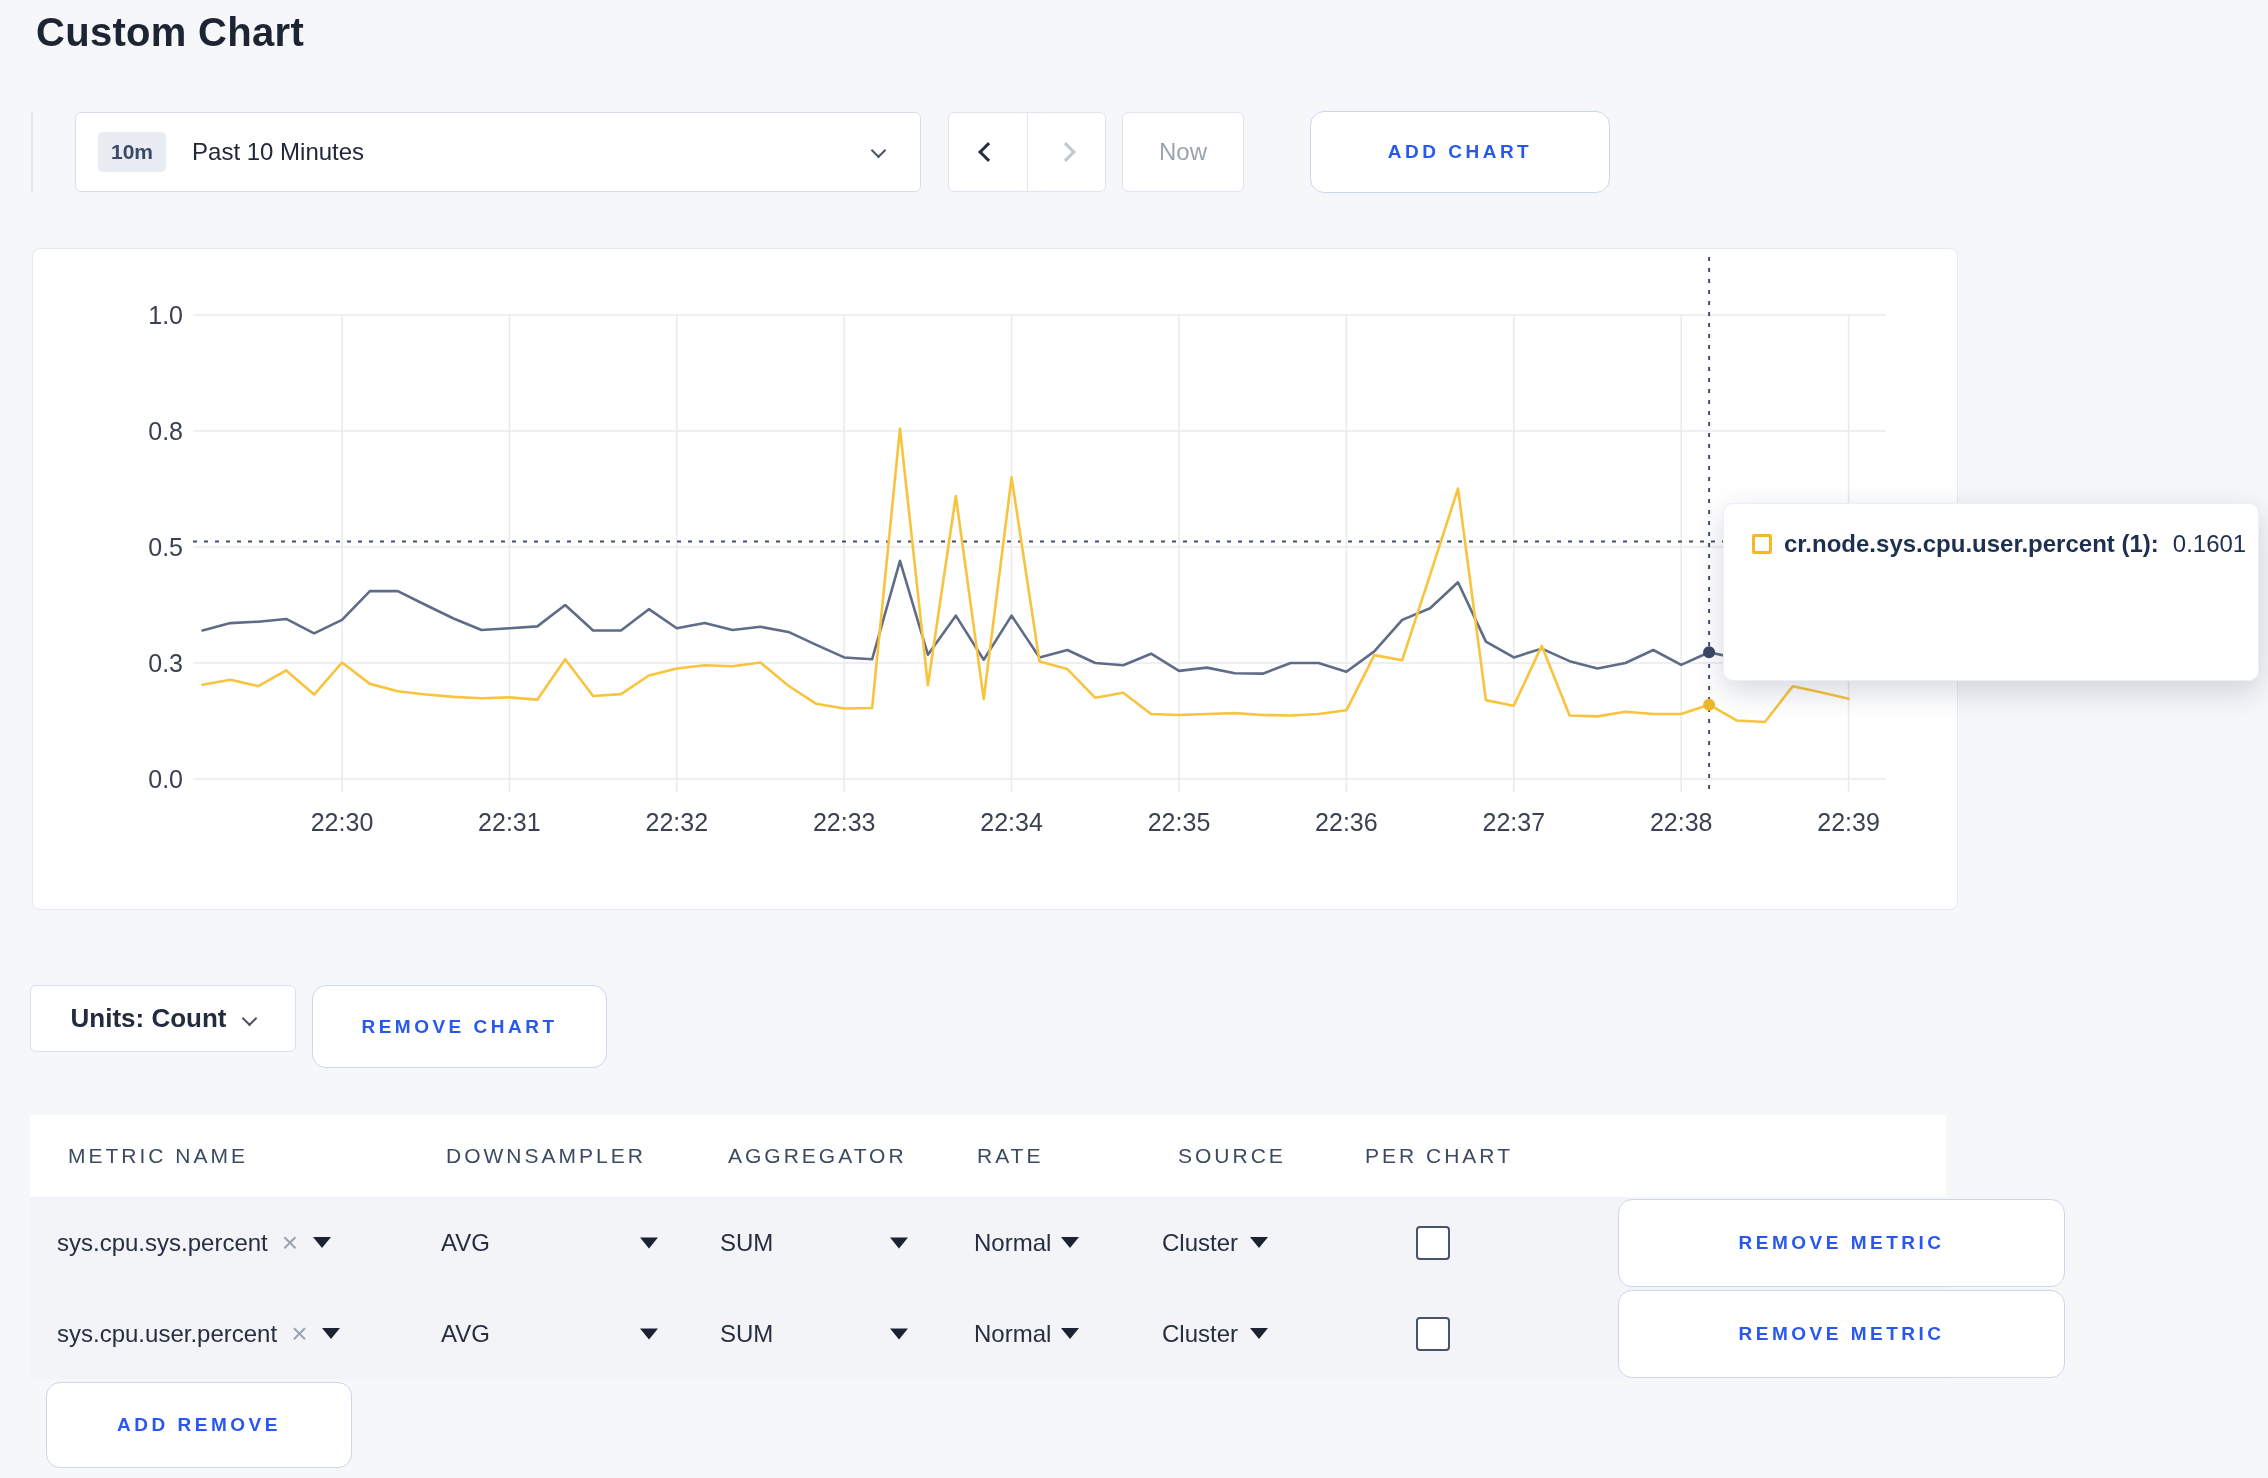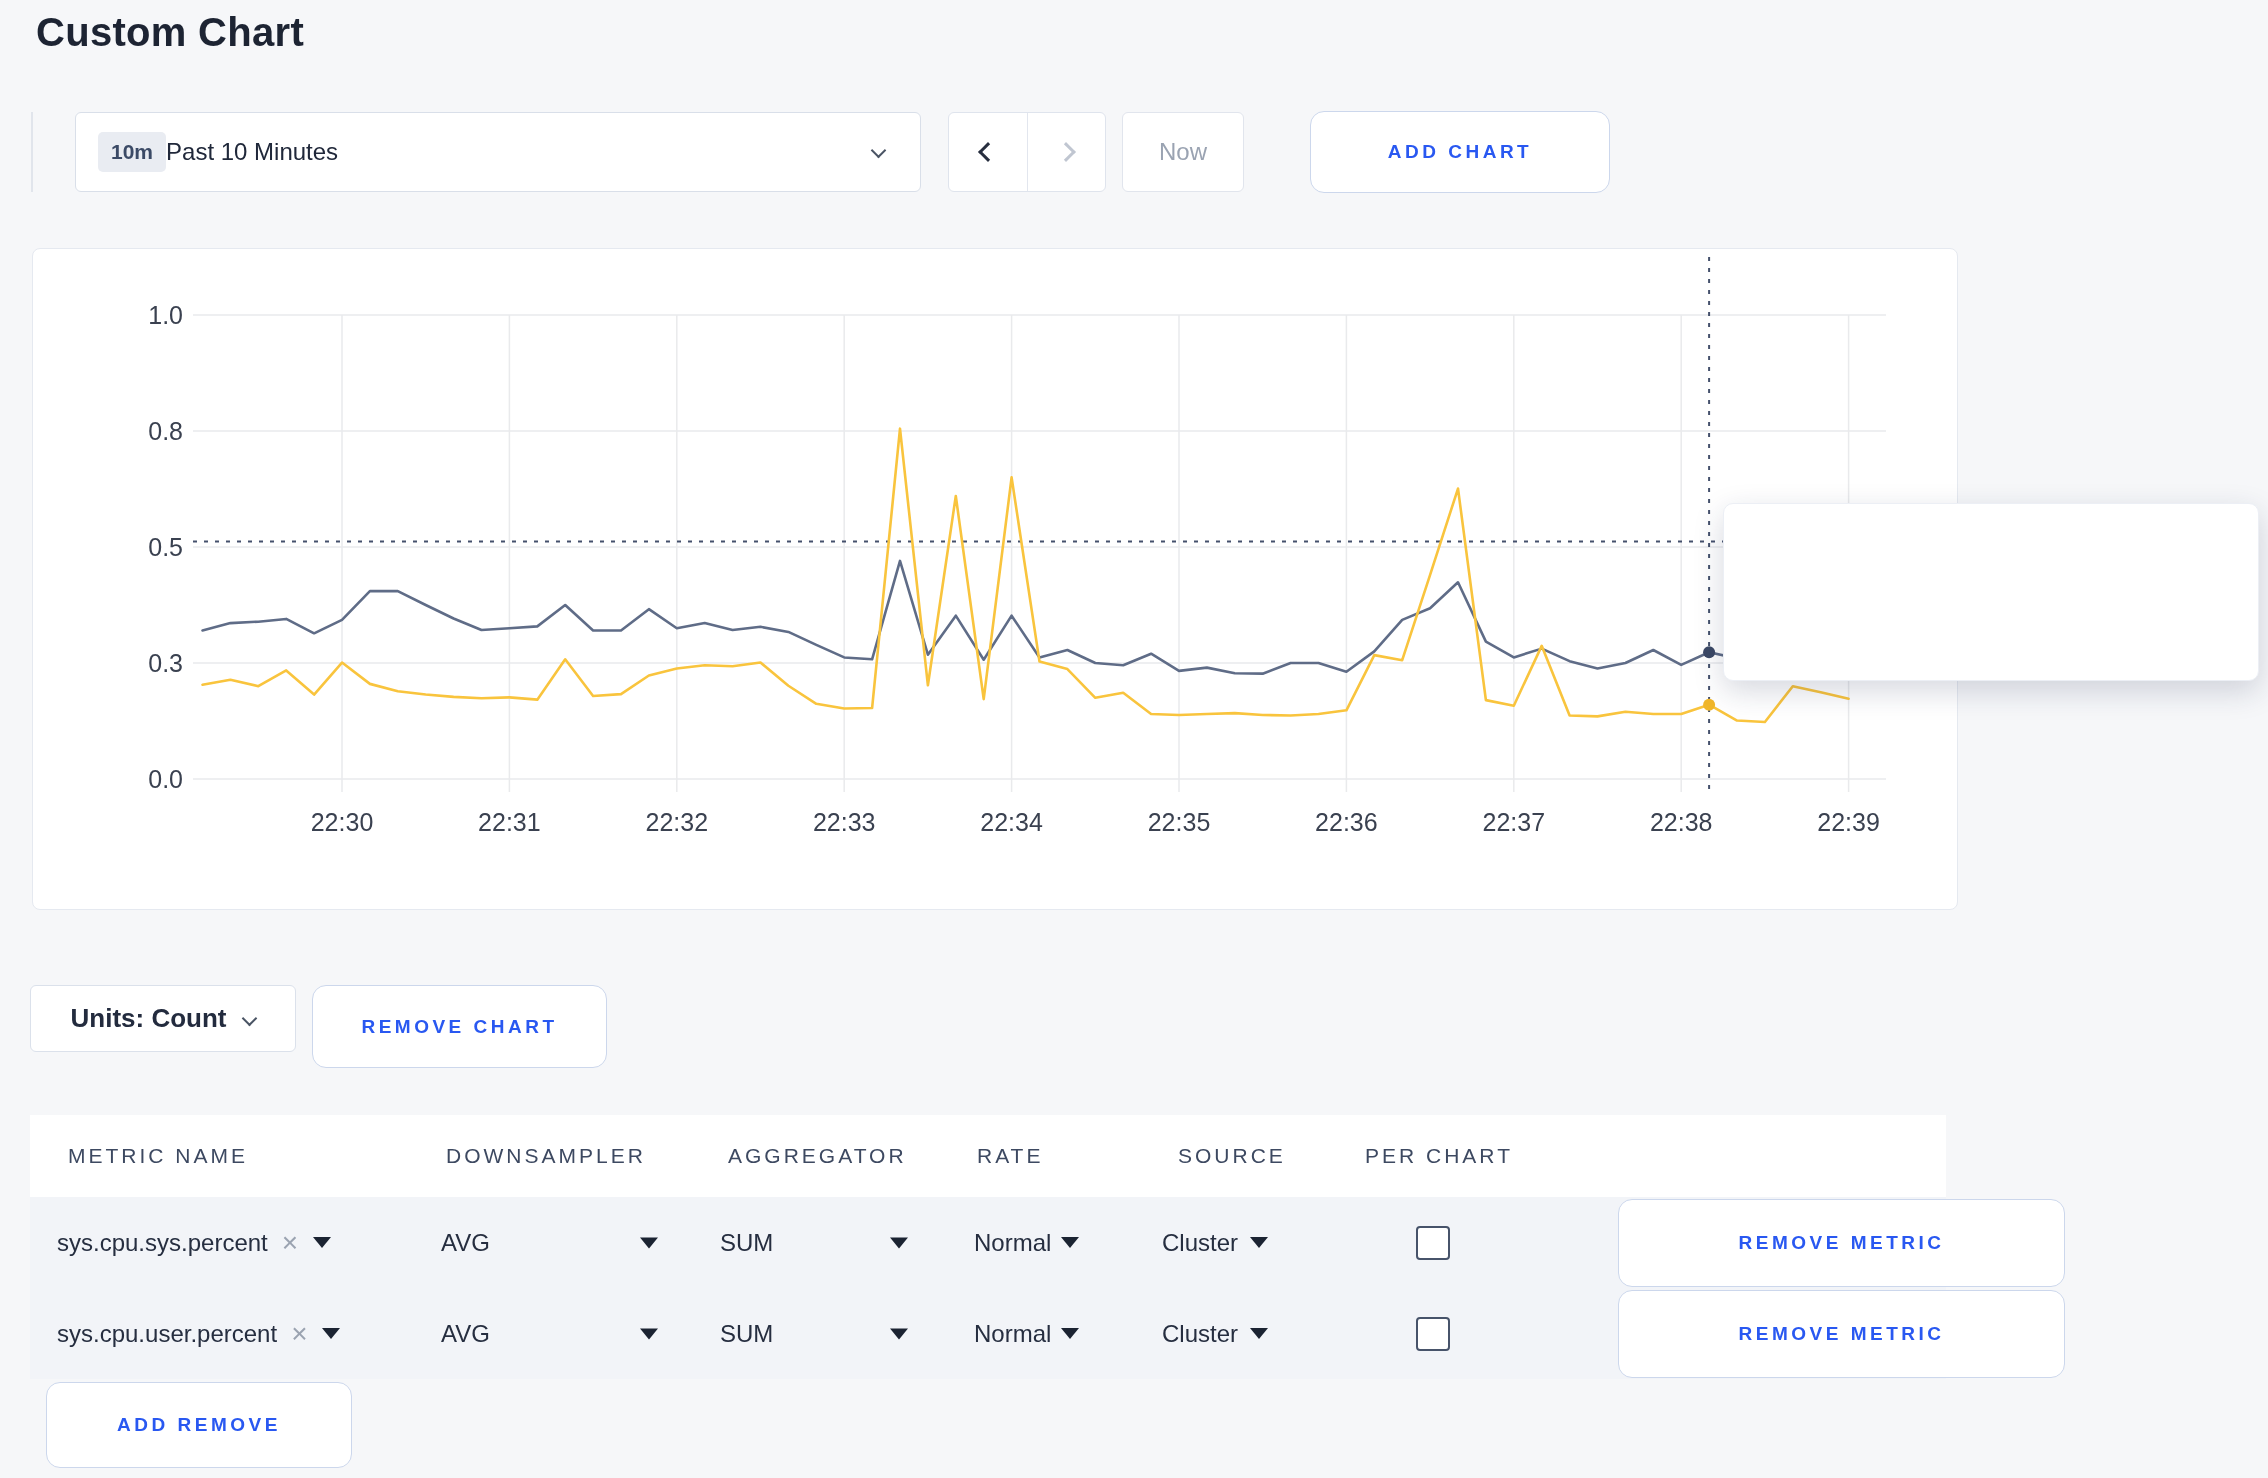--- a/index.html
+++ b/index.html
@@ -7,21 +7,21 @@
               background:#f6f7f9; font-family:"Liberation Sans",sans-serif; color:#242b3d; }
   .abs { position:absolute; }
 
   #page-title { left:36px; top:10px; font-size:40px; font-weight:700; color:#1d2433; letter-spacing:.3px; }
 
   
   #toolbar-divider { left:31px; top:112px; width:2px; height:80px; background:#e1e5ec; }
   .boxbtn { background:#fff; border:1.5px solid #e1e5ed; border-radius:6px; display:flex; align-items:center; justify-content:center; }
   #time-select { left:75px; top:112px; width:846px; height:80px; background:#fff; border:1.5px solid #d9dfe9; border-radius:6px; display:flex; align-items:center; }
   #time-badge { margin-left:22px; padding:8px 13px; background:#e9ecf2; border-radius:5px; font-size:21px; font-weight:700; color:#3b4a66; }
-  #time-label { font-size:24px; color:#20283a; }
+  #time-label { margin-left:26px; font-size:24px; color:#20283a; }
   .chev { width:11px; height:11px; border-right:2.5px solid #4a5464; border-bottom:2.5px solid #4a5464; display:inline-block; }
   .chev-down  { transform:rotate(45deg); }
   #time-chev { position:absolute; right:36px; top:32px; }
   #nav-arrows { left:948px; top:112px; width:158px; height:80px; background:#fff; border:1.5px solid #dfe4ed; border-radius:6px; display:flex; }
   .arrow-cell { flex:1; display:flex; align-items:center; justify-content:center; }
   .arrow-cell:first-child { border-right:1.5px solid #e2e6ee; }
   .chev-left  { width:14px; height:14px; border-right:3.5px solid #272e3f; border-bottom:3.5px solid #272e3f; transform:rotate(135deg); }
   .chev-right { width:14px; height:14px; border-right:3px solid #c0c6d1; border-bottom:3px solid #c0c6d1; transform:rotate(-45deg); }
   #now-btn { left:1122px; top:112px; width:122px; height:80px; font-size:24px; color:#9aa3b2; }
   .bluebtn { background:#fff; border:1.5px solid #ccd7ec; border-radius:14px; color:#2958f1;
@@ -126,20 +126,25 @@
       <text x="978.6" y="582" text-anchor="middle">22:34</text>
       <text x="1146" y="582" text-anchor="middle">22:35</text>
       <text x="1313.4" y="582" text-anchor="middle">22:36</text>
       <text x="1480.8" y="582" text-anchor="middle">22:37</text>
       <text x="1648.2" y="582" text-anchor="middle">22:38</text>
       <text x="1815.6" y="582" text-anchor="middle">22:39</text>
     </svg>
 </div>
 
 <div class="abs" id="tooltip">
+  <div class="t-row">
+    <span class="sq" style="border-color: rgb(245, 184, 38);"></span>
+    <span class="t-label">cr.node.sys.cpu.user.percent (1):</span>
+    <span class="t-val">0.1601</span>
+  </div>
 </div>
 
 <div class="abs" id="units-btn">
   <span>Units: Count</span>
   <span class="chev chev-down"></span>
 </div>
 <div class="abs bluebtn" id="remove-chart-btn">REMOVE CHART</div>
 
 <div class="abs" id="metrics-table">
   <div id="thead">

